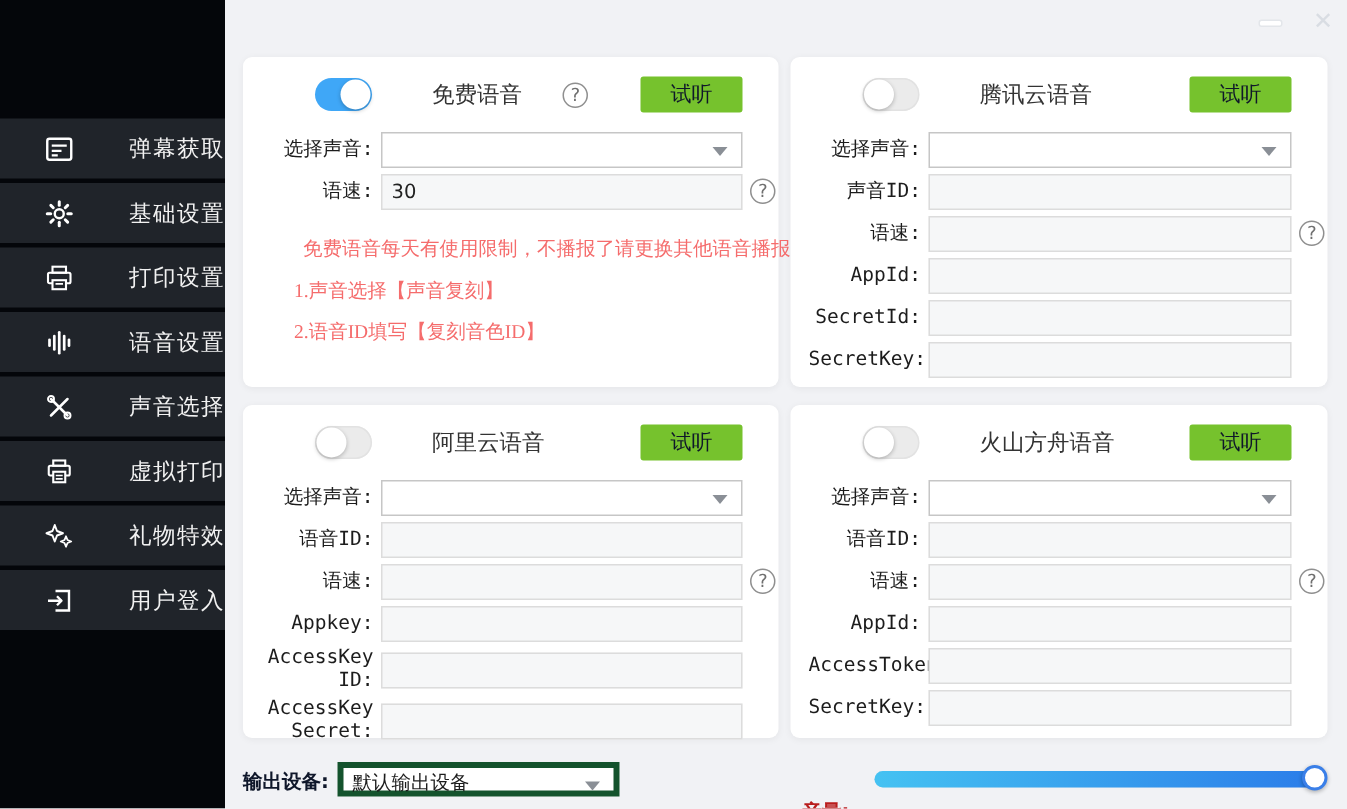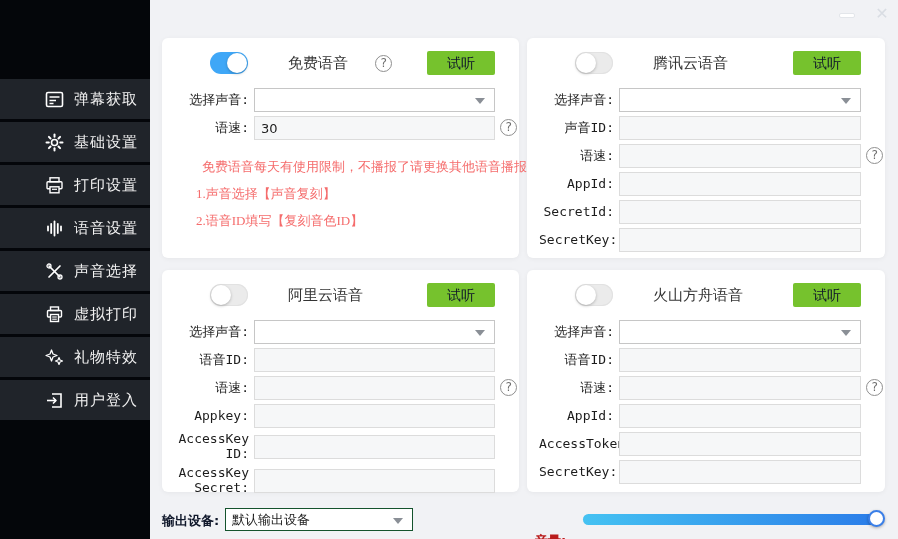--- a/index.html
+++ b/index.html
@@ -4,21 +4,21 @@
 <style>
   * { margin:0; padding:0; box-sizing:border-box; }
   html,body { width:898px; height:539px; overflow:hidden;
     font-family:"DejaVu Sans","Liberation Sans",sans-serif; }
   body { position:relative; background:#f1f2f5; }
 
   
   #sidebar { position:absolute; left:0; top:0; width:150px; height:539px; background:#04060a; }
   .side-list { position:absolute; top:79px; left:0; width:150px; }
   .side-item { height:40px; margin-bottom:3px; background:#20242a; display:flex;
-    align-items:center; padding-left:44px; cursor:pointer; }
+    align-items:center; padding-left:29px; cursor:pointer;justify-content:space-between; }
   .side-item .s-icon { width:20px; height:20px; display:flex; align-items:center;
     justify-content:center; margin-right:10px; }
   .side-item .s-label { color:#f2f2f2; font-size:15px; letter-spacing:1px; white-space:nowrap; }
 
   
   .win-btn { position:absolute; cursor:pointer; }
   #min-btn { left:839px; top:13px; width:16px; height:5px; background:#ffffff;
     border:1px solid #e3e6ea; border-radius:2px; }
   #close-btn { left:872px; top:4px; width:20px; height:20px; color:#d9dde3;
     font-size:16px; font-weight:bold; text-align:center; line-height:20px; }
@@ -68,21 +68,21 @@
 
   
   .hints { margin-top:13px; }
   .hint-line { font-size:13px; color:#f56c6c; line-height:27px; white-space:nowrap; }
   .ind-a { margin-left:28px; } .ind-b { margin-left:34px; } .ind-c { margin-left:22px;font-family:Liberation Serif, serif; }
 
   
   #output-label { position:absolute; left:162px; top:512px; color:#0f172a; font-size:13px;
     font-weight:bold;text-align:center; }
   #output-select { position:absolute; left:225px; top:508px; width:188px; height:23px;
-    background:#fff; border:1px solid #14532d; cursor:pointer; }
+    background:#fff; border:4px solid #14532d; cursor:pointer; }
   #output-select .sel-text { font-size:13px; color:#1c1c1c; line-height:21px; padding-left:6px; }
   #volume-label { position:absolute; left:535px; top:532px; color:#b91c1c; font-size:13px;
     font-weight:bold; }
   #volume-slider { position:absolute; left:583px; top:514px; width:294px; height:11px;
     border-radius:6px; background:#e4e6ea; cursor:pointer; }
   #volume-fill { height:100%; border-radius:6px;
     background:linear-gradient(90deg,#45c2f2 0%,#2b7de9 100%); }
   #volume-knob { position:absolute; right:-8px; top:-4px; width:17px; height:17px;
     border-radius:50%; background:#fff; border:2px solid #3a7fe8;
     box-shadow:0 1px 3px rgba(0,0,0,0.3); cursor:grab; }

